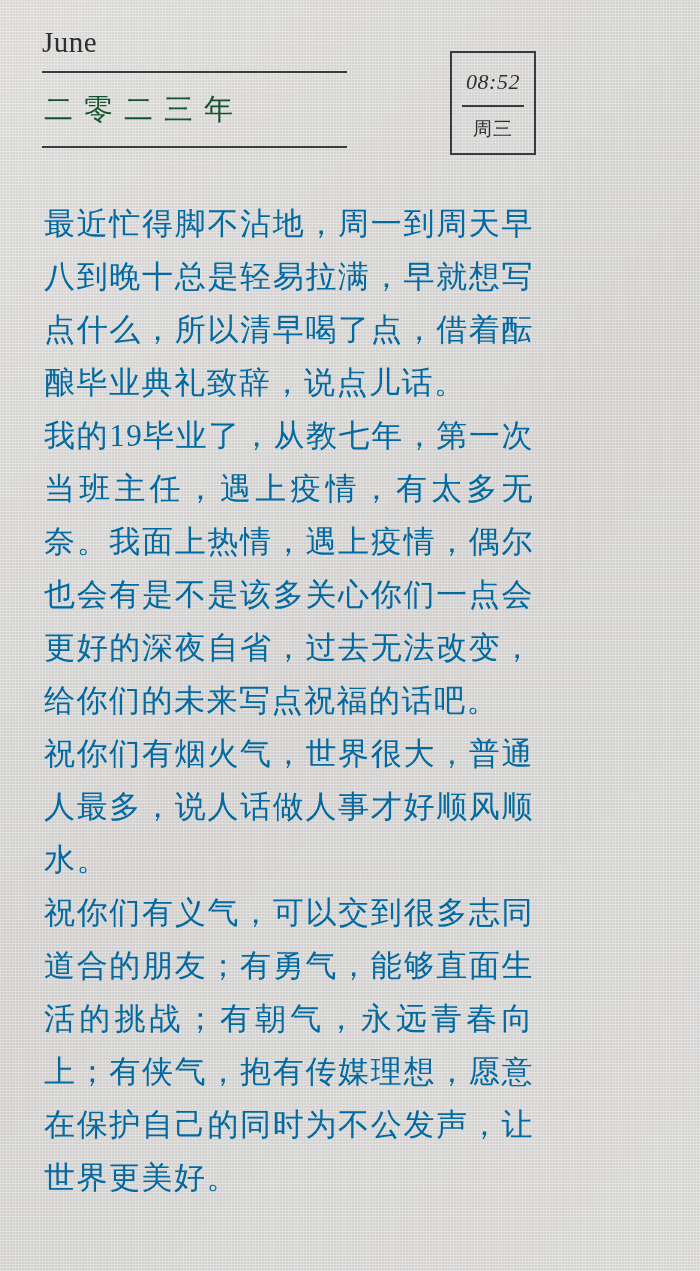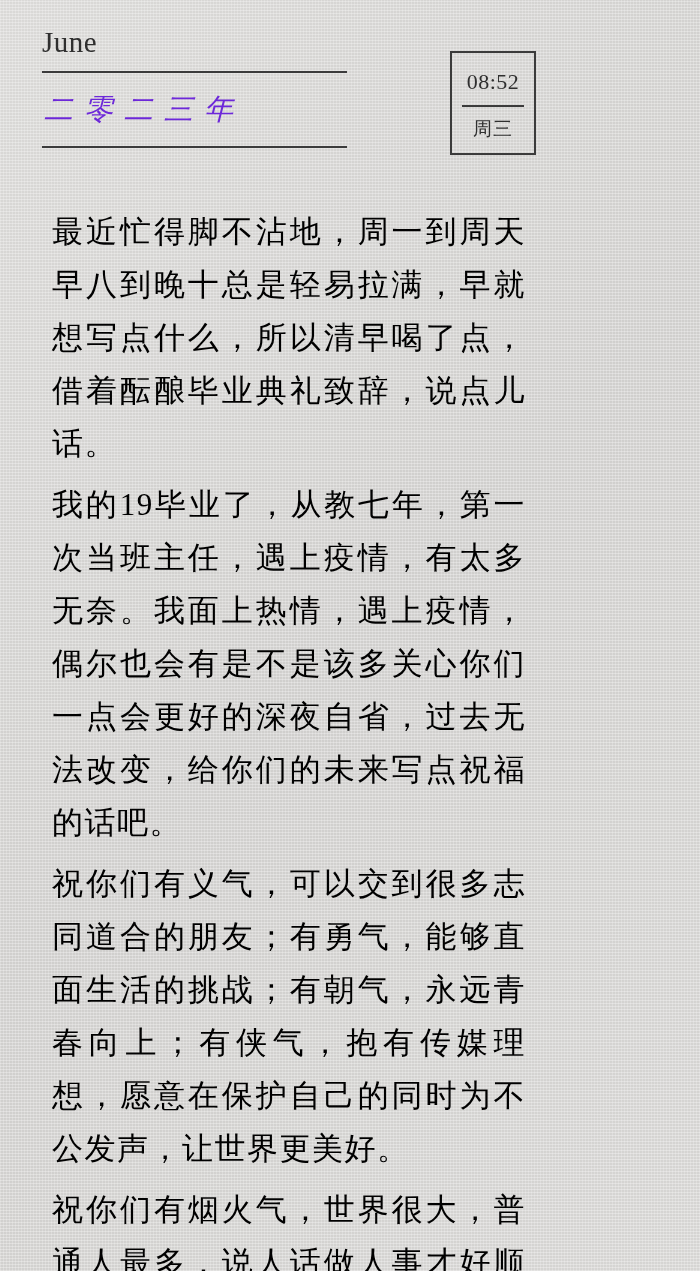--- a/index.html
+++ b/index.html
@@ -51,23 +51,22 @@
   .rule {
     height: 2px;
     background: #3b3b3b;
     width: 305px;
     margin-left: 2px;
   }
   .year {
     font-family: "Liberation Serif", serif;
     font-size: 29px;
     letter-spacing: 11px;
-    color: #6d28d9;
+    color: #14532d;
     padding: 17px 0 16px 4px;
-    font-style: italic;
   }
   .rule2 {
     height: 2px;
     background: #3b3b3b;
     width: 305px;
     margin-left: 2px;
   }
   .clock-box {
     position: absolute;
     right: 42px;
@@ -81,20 +80,21 @@
     align-items: stretch;
     justify-content: center;
   }
   .clock-time {
     text-align: center;
     font-size: 22px;
     letter-spacing: 0.5px;
     color: #2f2f2f;
     padding: 9px 0 10px 0;
     font-family: "Liberation Serif", serif;
+    font-style: italic;
   }
   .clock-divider {
     height: 2px;
     background: #3b3b3b;
     margin: 0 10px;
   }
   .clock-day {
     text-align: center;
     font-size: 19px;
     color: #2f2f2f;
@@ -103,22 +103,22 @@
   }
   .body-text {
     padding: 22px 44px 0 44px;
     box-sizing: border-box;
   }
   .para {
     font-family: "Liberation Serif", serif;
     font-size: 31px;
     line-height: 53px;
     letter-spacing: 1.5px;
-    color: #000000;
-    margin: 8px;
+    color: #0369a1;
+    margin: 0;
     text-align: justify;
     text-justify: inter-character;
   }
 </style>
 </head>
 <body>
 
 <div id="paper-texture"></div>
 
 <div id="page">
@@ -132,17 +132,17 @@
     <div class="clock-box">
       <div class="clock-time">08:52</div>
       <div class="clock-divider"></div>
       <div class="clock-day">周三</div>
     </div>
   </div>
 
   <div class="body-text">
     <p class="para">最近忙得脚不沾地，周一到周天早八到晚十总是轻易拉满，早就想写点什么，所以清早喝了点，借着酝酿毕业典礼致辞，说点儿话。</p>
     <p class="para">我的19毕业了，从教七年，第一次当班主任，遇上疫情，有太多无奈。我面上热情，遇上疫情，偶尔也会有是不是该多关心你们一点会更好的深夜自省，过去无法改变，给你们的未来写点祝福的话吧。</p>
+    <p class="para">祝你们有烟火气，世界很大，普通人最多，说人话做人事才好顺风顺水。</p>
     <p class="para">祝你们有义气，可以交到很多志同道合的朋友；有勇气，能够直面生活的挑战；有朝气，永远青春向上；有侠气，抱有传媒理想，愿意在保护自己的同时为不公发声，让世界更美好。</p>
-    <p class="para">祝你们有烟火气，世界很大，普通人最多，说人话做人事才好顺风顺水。</p>
   </div>
 
 </div>
 
 </body></html>

